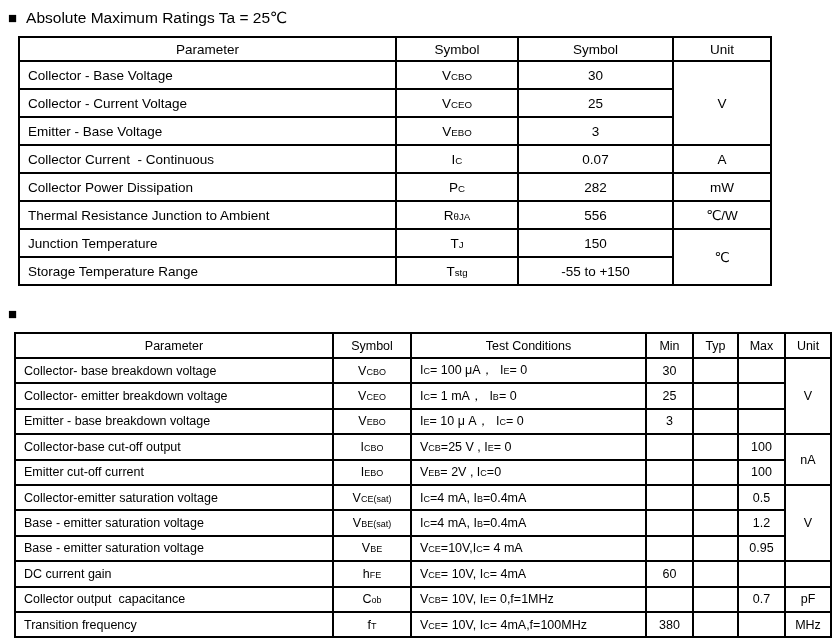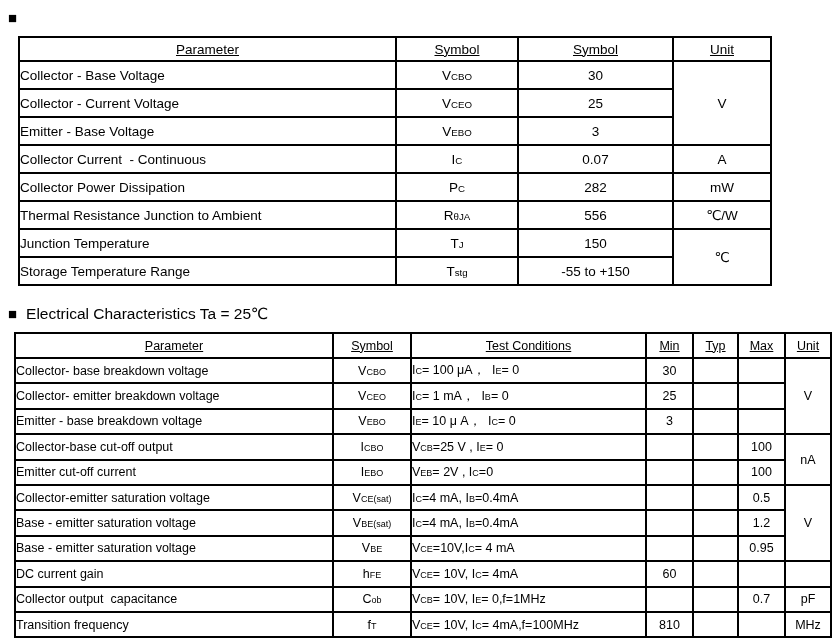--- a/index.html
+++ b/index.html
@@ -32,40 +32,41 @@
     table-layout: fixed;
   }
   td, th {
     border: 2px solid #000;
     font-weight: 400;
     padding: 0;
     overflow: hidden;
     white-space: nowrap;
     vertical-align: middle;
   }
-  th { text-align: center; text-decoration: underline; }
-  .left { text-align: left; padding-left: 0; }
+  th { text-align: center; }
+  .left { text-align: left; padding-left: 8px; }
   .ctr  { text-align: center; }
   .sb   { font-size: 0.72em; }
 
   #t1 { width: 752px; margin: 8px 0 0 18px; font-size: 13.5px; }
   #t1 th { height: 22px; }
   #t1 td { height: 26px; }
 
   #t2 { width: 816px; margin: 8px 0 0 14px; font-size: 12.5px; }
   #t2 th { height: 23px; }
   #t2 td { height: 23.4px; }
 
   #title2 { margin-top: 17px; }
 </style>
 </head>
 <body>
 
 <div class="sec-title">
   <span class="bullet">■</span>
+  <span>Absolute Maximum Ratings Ta = 25℃</span>
 </div>
 
 <table id="t1">
   <colgroup>
     <col style="width:377px">
       <col style="width:122px">
       <col style="width:155px">
       <col style="width:98px">
   </colgroup>
   <thead>
@@ -120,21 +121,20 @@
       <tr>
         <td class="left">Storage Temperature Range</td>
         <td class="ctr">T<span class="sb">stg</span></td>
         <td class="ctr">-55 to +150</td>
       </tr>
     </tbody>
 </table>
 
 <div class="sec-title" id="title2">
   <span class="bullet">■</span>
-  <span>Electrical Characteristics Ta = 25℃</span>
 </div>
 
 <table id="t2">
   <colgroup>
     <col style="width:318px">
       <col style="width:78px">
       <col style="width:235px">
     <col style="width:47px">
       <col style="width:45px">
       <col style="width:47px">
@@ -234,19 +234,19 @@
         <td class="left">V<span class="sb">CB</span>= 10V, I<span class="sb">E</span>= 0,f=1MHz</td>
         <td class="ctr"></td>
         <td class="ctr"></td>
         <td class="ctr">0.7</td>
         <td class="ctr">pF</td>
       </tr>
       <tr>
         <td class="left">Transition frequency</td>
         <td class="ctr">f<span class="sb">T</span></td>
         <td class="left">V<span class="sb">CE</span>= 10V, I<span class="sb">C</span>= 4mA,f=100MHz</td>
-        <td class="ctr">810</td>
+        <td class="ctr">380</td>
         <td class="ctr"></td>
         <td class="ctr"></td>
         <td class="ctr">MHz</td>
       </tr>
     </tbody>
 </table>
 
 </body></html>

